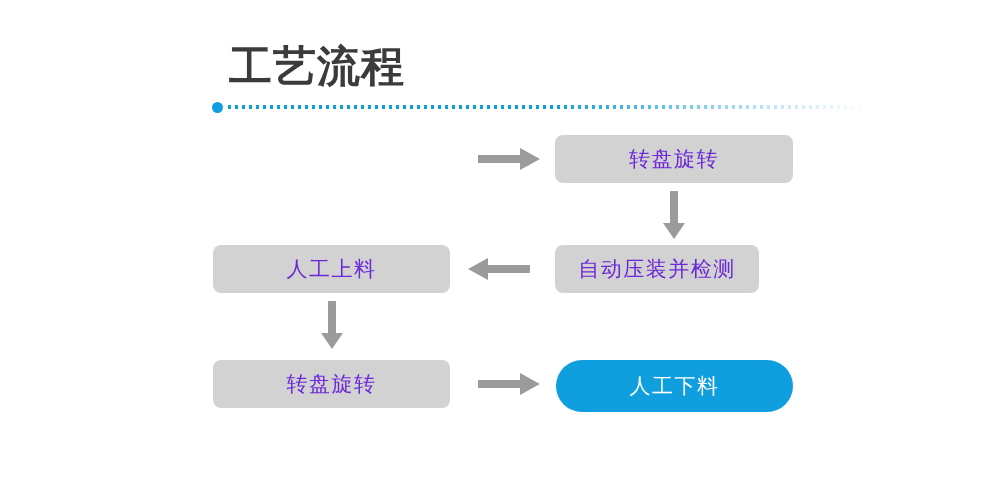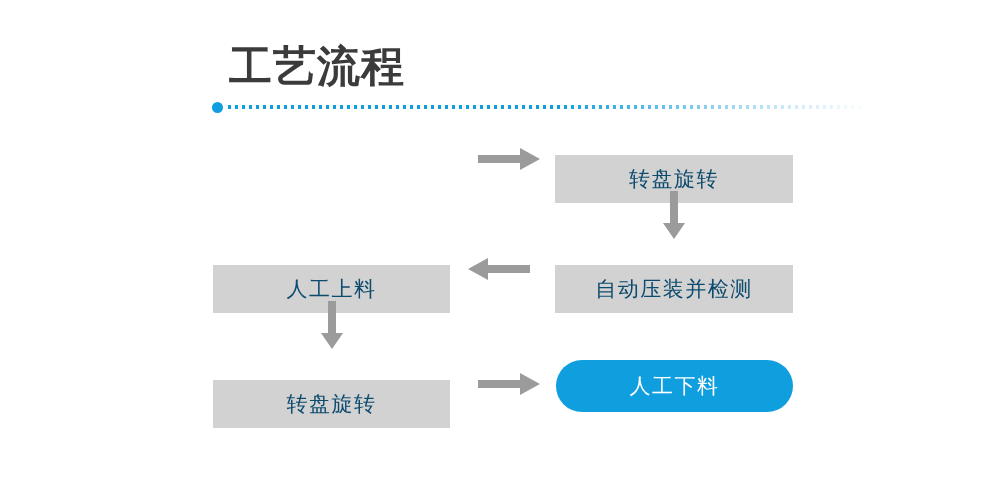--- a/index.html
+++ b/index.html
@@ -84,35 +84,34 @@
     display: flex;
     align-items: center;
     justify-content: center;
     box-sizing: border-box;
     font-size: 21px;
     letter-spacing: 1.5px;
     white-space: nowrap;
   }
   .node.gray {
     background: #d2d2d2;
-    color: #0c4a6e;
-    border-radius: 0;
-    margin-top: 20px;
+    color: #6d28d9;
+    border-radius: 8px;
   }
   .node.blue {
     background: #0f9fdf;
     color: #ffffff;
     border-radius: 26px;
   }
 
   
   .n-manual-load   { left: 213px; top: 135px; width: 247px; height: 48px; }
   .n-turntable-1   { left: 555px; top: 135px; width: 238px; height: 48px; }
   .n-auto-weld     { left: 213px; top: 245px; width: 237px; height: 48px; }
-  .n-press-inspect { left: 555px; top: 245px; width: 238px; height: 48px; }
+  .n-press-inspect { left: 555px; top: 245px; width: 204px; height: 48px; }
   .n-turntable-2   { left: 213px; top: 360px; width: 237px; height: 48px; }
   .n-manual-unload { left: 556px; top: 360px; width: 237px; height: 52px; }
 
   
   .arrow {
     position: absolute;
   }
   .arrow svg { display: block; }
 
   .a-right-1 { left: 478px; top: 147px; width: 62px; height: 24px; }

